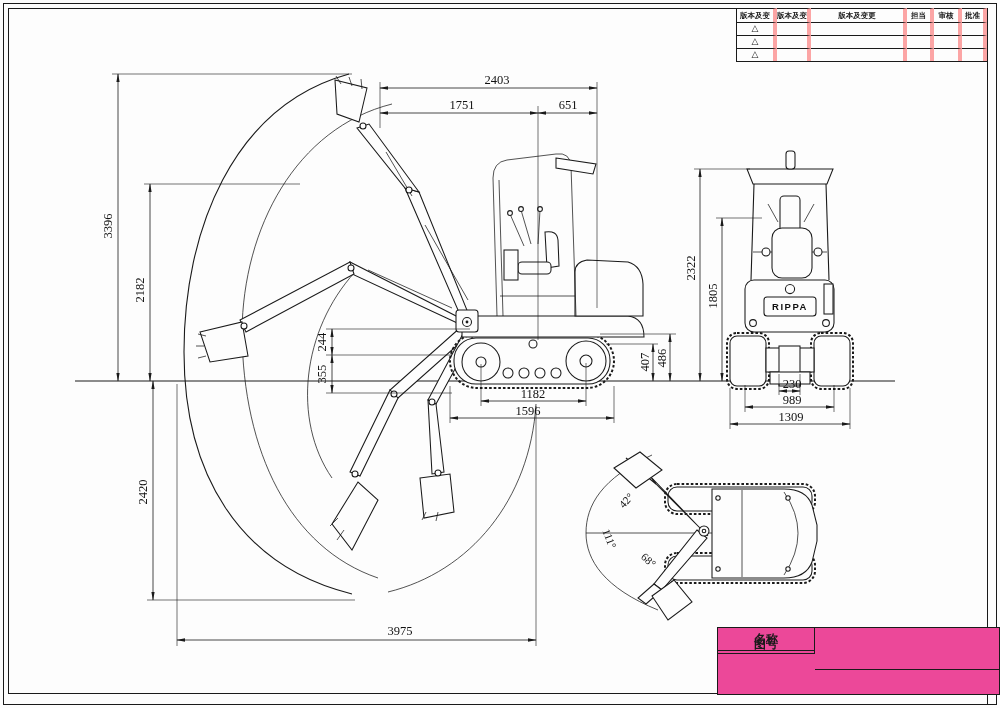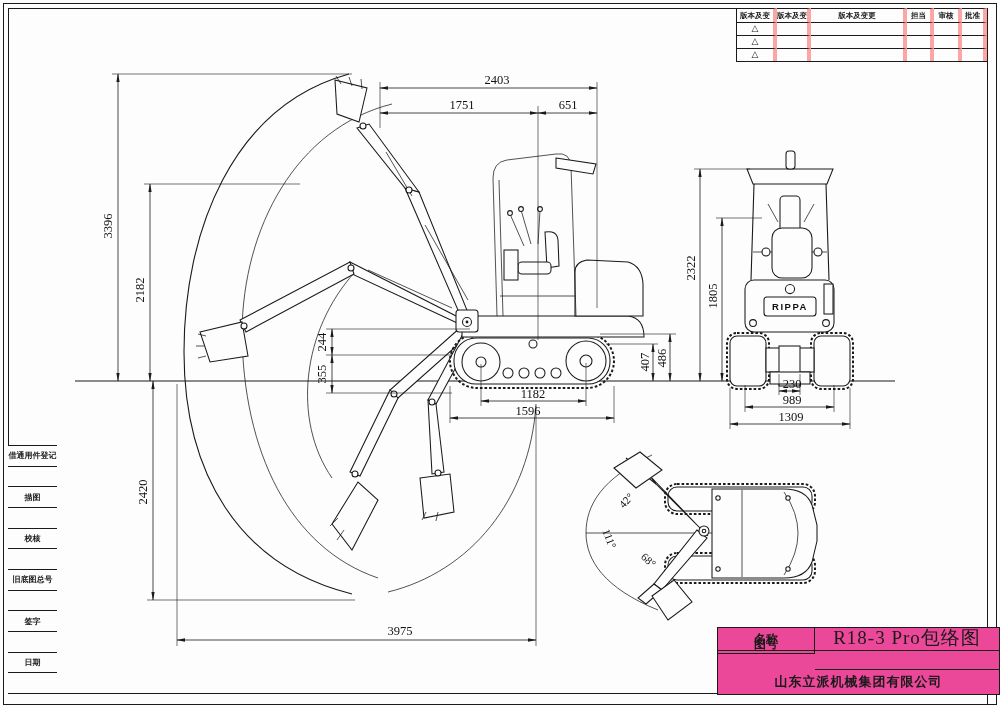--- a/index.html
+++ b/index.html
@@ -297,38 +297,22 @@
     <div class="c"></div>
 
     <div class="c mark">△</div>
     <div class="c"></div>
       <div class="c"></div>
     <div class="c"></div>
       <div class="c"></div>
     <div class="c"></div>
   </div>
 
-  <div class="abs" id="sidebar">
-    <div class="row">借通用件登记</div>
-    <div class="row"></div>
-    <div class="row">描图</div>
-    <div class="row"></div>
-    <div class="row">校核</div>
-    <div class="row"></div>
-    <div class="row">旧底图总号</div>
-    <div class="row"></div>
-    <div class="row">签字</div>
-    <div class="row"></div>
-    <div class="row">日期</div>
-    <div class="row" style="border-bottom:none"></div>
-  </div>
 
   <div class="abs" id="bottom-strip"></div>
 
   <div class="abs" id="title-block">
     <div class="cell tb-label" id="tb-name-label">名称</div>
-    <div class="cell" id="tb-name-value">R18-3 Pro包络图</div>
     <div class="cell tb-label" id="tb-no-label">图号</div>
     <div class="cell" id="tb-no-value"></div>
-    <div class="cell" id="tb-company">山东立派机械集团有限公司</div>
   </div>
 
 </div>
 
 </body></html>

